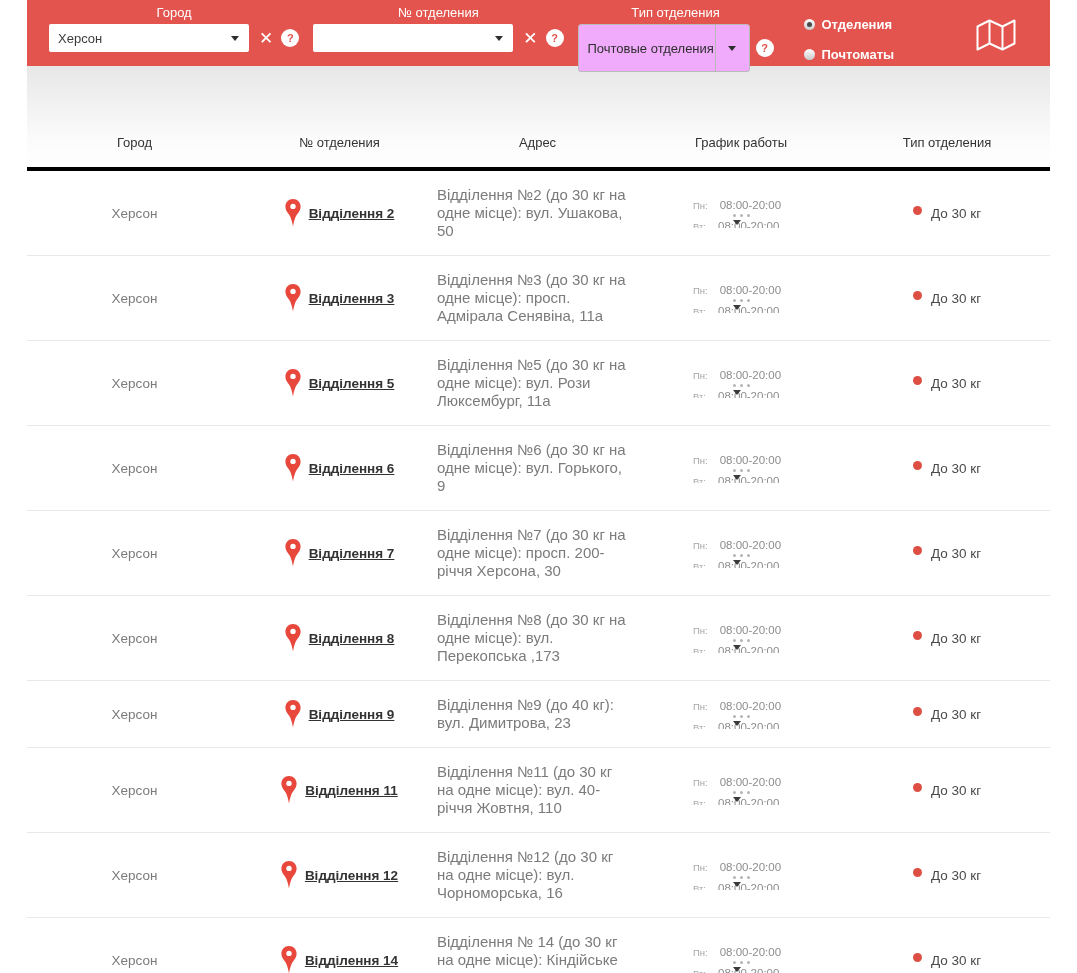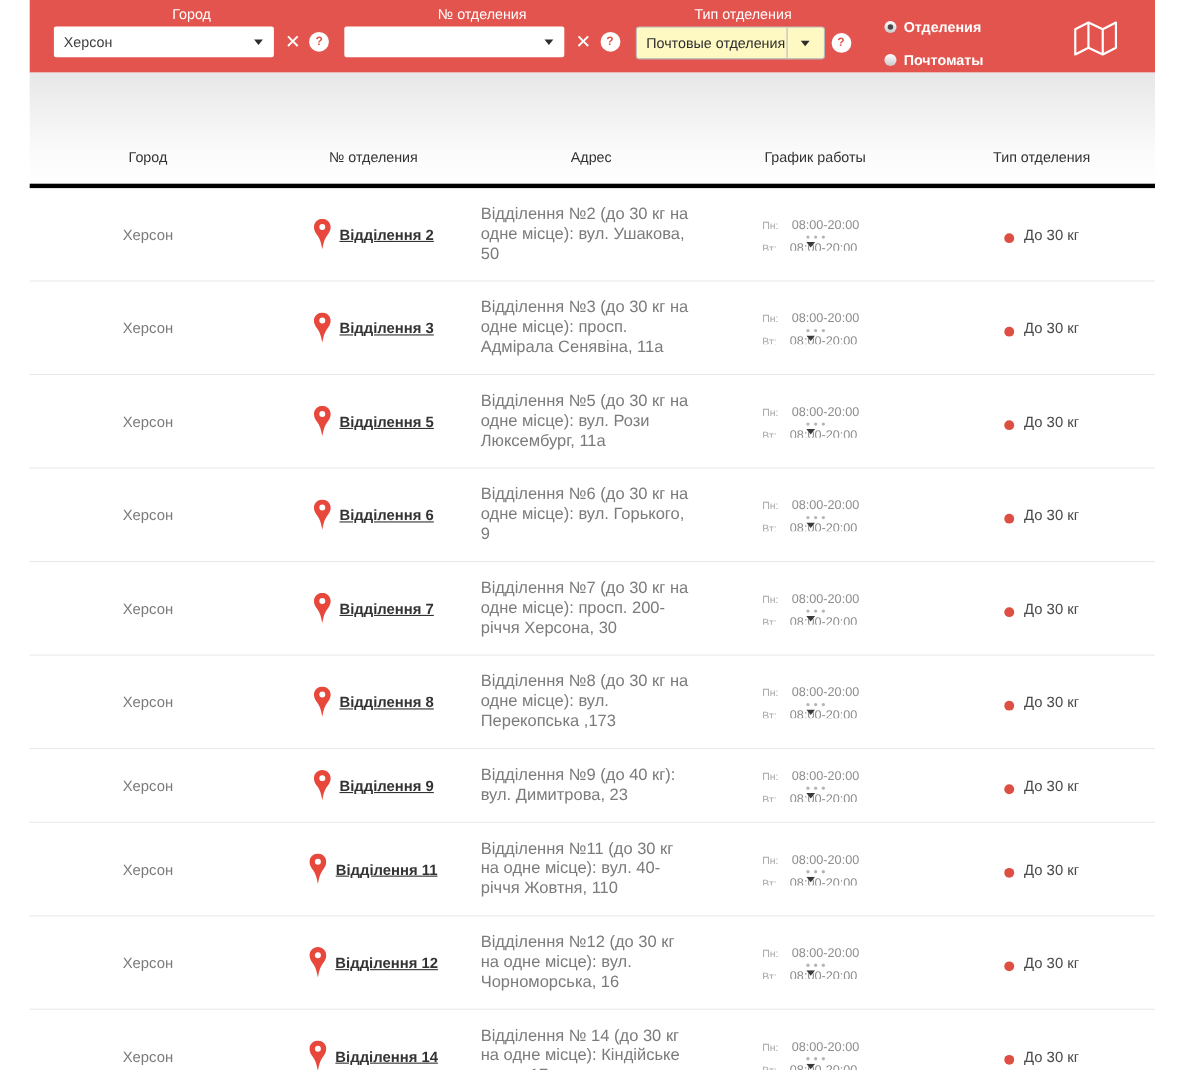--- a/index.html
+++ b/index.html
@@ -15,21 +15,21 @@
   .white-select { width:200px; height:28px; background:#fff; border-radius:2px; display:flex;
                   align-items:center; justify-content:space-between; padding:0 10px 0 9px; cursor:pointer; }
   .select-value { font-size:13px; color:#3c3c3c; }
   .caret { width:0; height:0; border-left:4px solid transparent; border-right:4px solid transparent;
            border-top:5px solid #2e2e2e; }
   .clear-btn { background:none; border:none; color:#fff; font-size:17px; line-height:1;
                margin-left:8px; cursor:pointer; padding:2px; font-family:inherit; font-weight:300; }
   .help-btn { width:18px; height:18px; border-radius:50%; background:#fff; color:#e2544d;
               font-size:11px; font-weight:bold; border:none; margin-left:6px; cursor:pointer;
               display:flex; align-items:center; justify-content:center; padding:0; font-family:inherit; }
-  .gray-select { width:172px; height:30px; background:#fef9c3; border:1px solid #b9b9b9;
+  .gray-select { width:172px; height:48px; background:#f0abfc; border:1px solid #b9b9b9;
                  border-radius:3px; display:flex; align-items:stretch; cursor:pointer; }
   .gray-select .select-value { flex:1; display:flex; align-items:center; padding-left:9px; color:#2e2e2e; }
   .arrow-cell { width:34px; border-left:1px solid #b9b9b9; display:flex; align-items:center; justify-content:center; }
 
   .radio-group { margin:13px 0 0 16px; display:flex; flex-direction:column; gap:17px; }
   .radio-item { display:flex; align-items:center; color:#fff; font-weight:bold; font-size:13px;
                 cursor:pointer; line-height:13px; }
   .radio-circle { width:11px; height:11px; background:linear-gradient(#ffffff,#c9c9c9);
                   border-radius:50%; margin-right:7px; display:flex; align-items:center; justify-content:center; }
   .radio-dot { width:5px; height:5px; border-radius:50%; background:#4a4a4a; display:none; }
@@ -53,21 +53,21 @@
   .c-addr { font-size:15px; color:#7b7b7b; line-height:18px; padding-right:10px; }
   .sched { width:96px; margin:0 auto; }
   .sched-line { font-size:11.5px; color:#8d8d8d; white-space:nowrap; }
   .day { font-size:9.5px; color:#a6a6a6; margin-right:12px; }
   .sched-expander { display:flex; gap:4px; justify-content:center; align-items:center;
                     height:9px; padding-top:2px; cursor:pointer; background:none; border:none; width:100%; }
   .sched-expander i { width:3px; height:3px; border-radius:50%; background:#b5b5b5; }
   .clip-wrap { position:relative; height:8px; overflow:hidden; }
   .tri { position:absolute; left:40px; top:0; width:0; height:0; border-left:4px solid transparent;
          border-right:4px solid transparent; border-top:5px solid #3a3a3a; }
-  .c-type { display:flex; align-items:flex-end; justify-content:center; gap:9px;
+  .c-type { display:flex; align-items:flex-start; justify-content:center; gap:9px;
             font-size:13.5px; color:#4a4a4a; }
   .dot { width:9px; height:9px; border-radius:50%; background:#dd4f43; flex:none; }
 </style>
 </head>
 <body>
 
 <div class="page">
 
   <div class="filter-bar">
 

